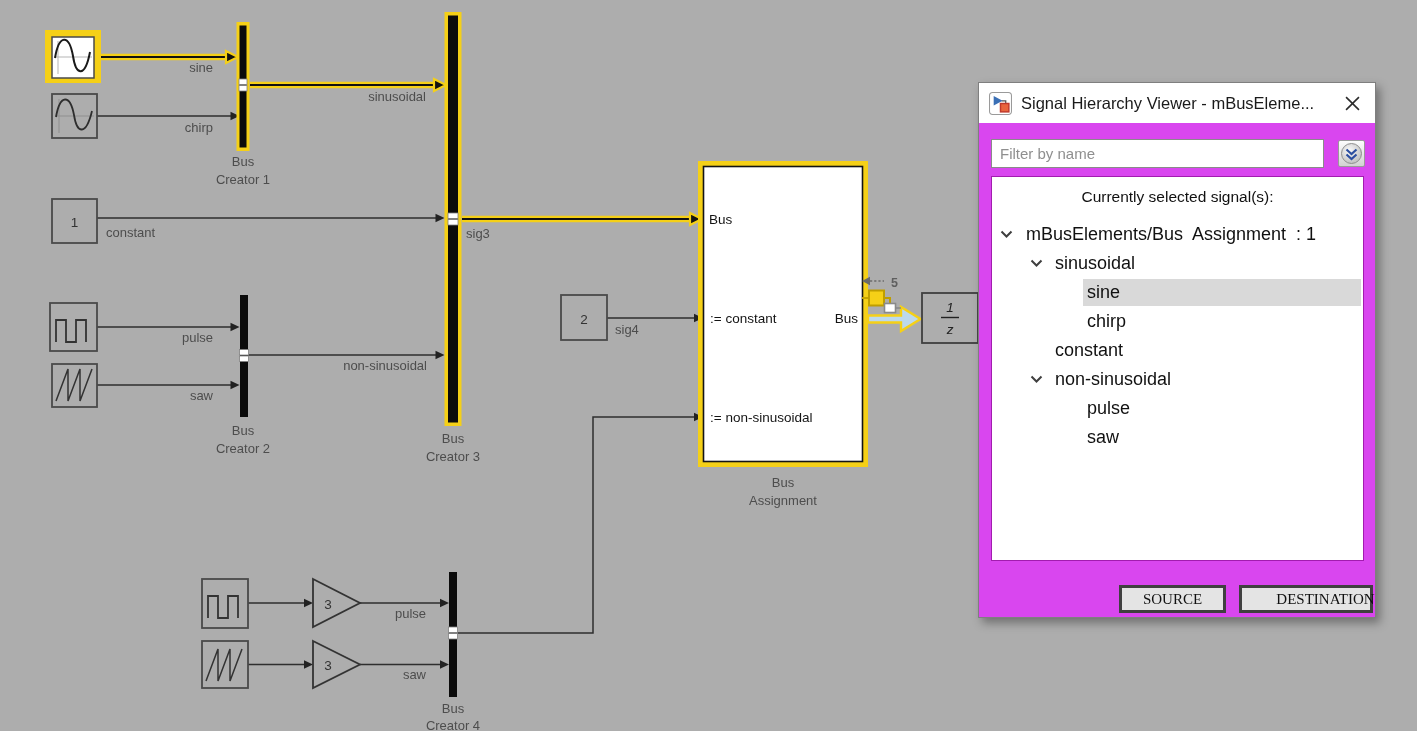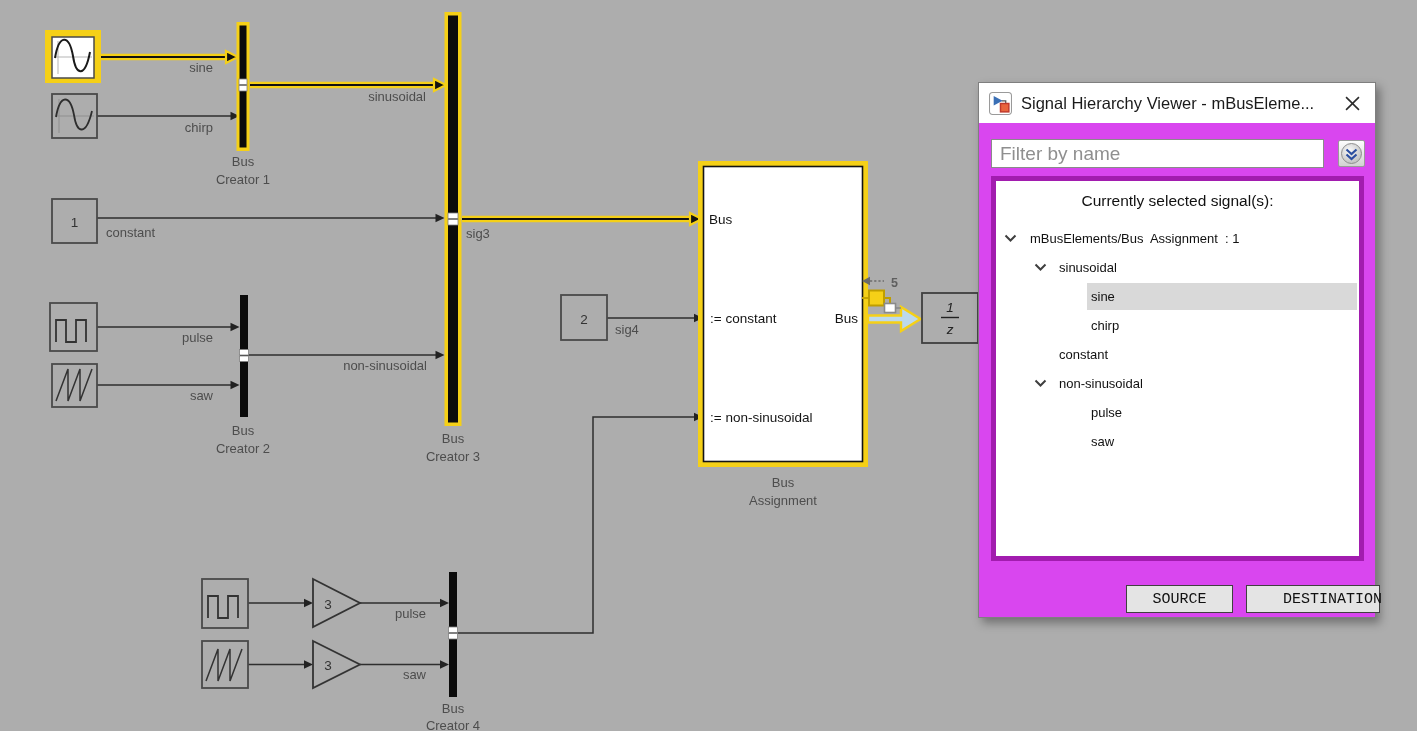--- a/index.html
+++ b/index.html
@@ -13,37 +13,37 @@
   .blockval{fill:#333;font-size:13.5px;text-anchor:middle;}
 
   
   .dialog{position:absolute;left:978px;top:82px;width:398px;height:536px;background:#d946ef;
           border:1px solid #7f7f7f;box-sizing:border-box;box-shadow:4px 5px 9px rgba(0,0,0,0.35);}
   .titlebar{height:40px;background:#ffffff;display:flex;align-items:center;padding:0 10px 0 10px;}
   .title{flex:1;font-size:16.5px;color:#1a1a1a;margin-left:9px;white-space:nowrap;overflow:hidden;}
   .closebtn{width:26px;height:26px;display:flex;align-items:center;justify-content:center;cursor:default;}
   .appicon{width:23px;height:23px;flex:0 0 auto;}
   .filter{position:absolute;left:12px;top:56px;width:333px;height:29px;border:1px solid #8a8a8a;
-          background:#fff;font-size:19px;padding:0 8px;box-sizing:border-box;color:#222;
+          background:#fff;font-size:15px;padding:0 8px;box-sizing:border-box;color:#222;
           font-family:"Liberation Sans",sans-serif;}
   .filter::placeholder{color:#8f8f8f;}
   .chevbtn{position:absolute;left:359px;top:57px;width:27px;height:27px;border:1px solid #9a9a9a;
            background:linear-gradient(#fdfdfd,#d2d2d2);border-radius:2px;display:flex;
            align-items:center;justify-content:center;padding:0;}
   .tree{position:absolute;left:12px;top:93px;width:373px;height:385px;background:#fff;
-        border:5px solid #a21caf;box-sizing:border-box;overflow:hidden;}
+        border:1px solid #a21caf;box-sizing:border-box;overflow:hidden;}
   .tree-header{margin-top:9px;text-align:center;font-size:15.5px;color:#111;line-height:22px;}
   .rows{margin-top:12px;}
-  .trow{position:relative;height:29px;line-height:29px;font-size:13px;color:#111;}
+  .trow{position:relative;height:29px;line-height:29px;font-size:18px;color:#111;}
   .trow .lbl{position:absolute;top:0;white-space:pre;z-index:1;}
   .trow .chev{position:absolute;top:10px;z-index:1;line-height:0;}
   .hlbg{position:absolute;left:91px;right:2px;top:1px;bottom:1px;background:#D9D9D9;z-index:0;}
-  .btn{position:absolute;top:502px;height:28px;background:#e4e4e4;border:1px solid #404040;
-       font-size:15px;color:#111;font-family:Liberation Mono, monospace;display:flex;
-       align-items:center;justify-content:center;box-sizing:border-box;padding:0;margin-left:7px;}
+  .btn{position:absolute;top:502px;height:28px;background:#e4e4e4;border:3px solid #404040;
+       font-size:15px;color:#111;font-family:Liberation Serif, serif;display:flex;
+       align-items:center;justify-content:center;box-sizing:border-box;padding:0;}
   .btn-src{left:140px;width:107px;}
   .btn-dst{left:260px;width:134px;padding-left:39px;}
 </style>
 </head>
 <body>
 
 <div class="stage">
 
 <svg class="diagram" width="1417" height="731" viewBox="0 0 1417 731">
 

